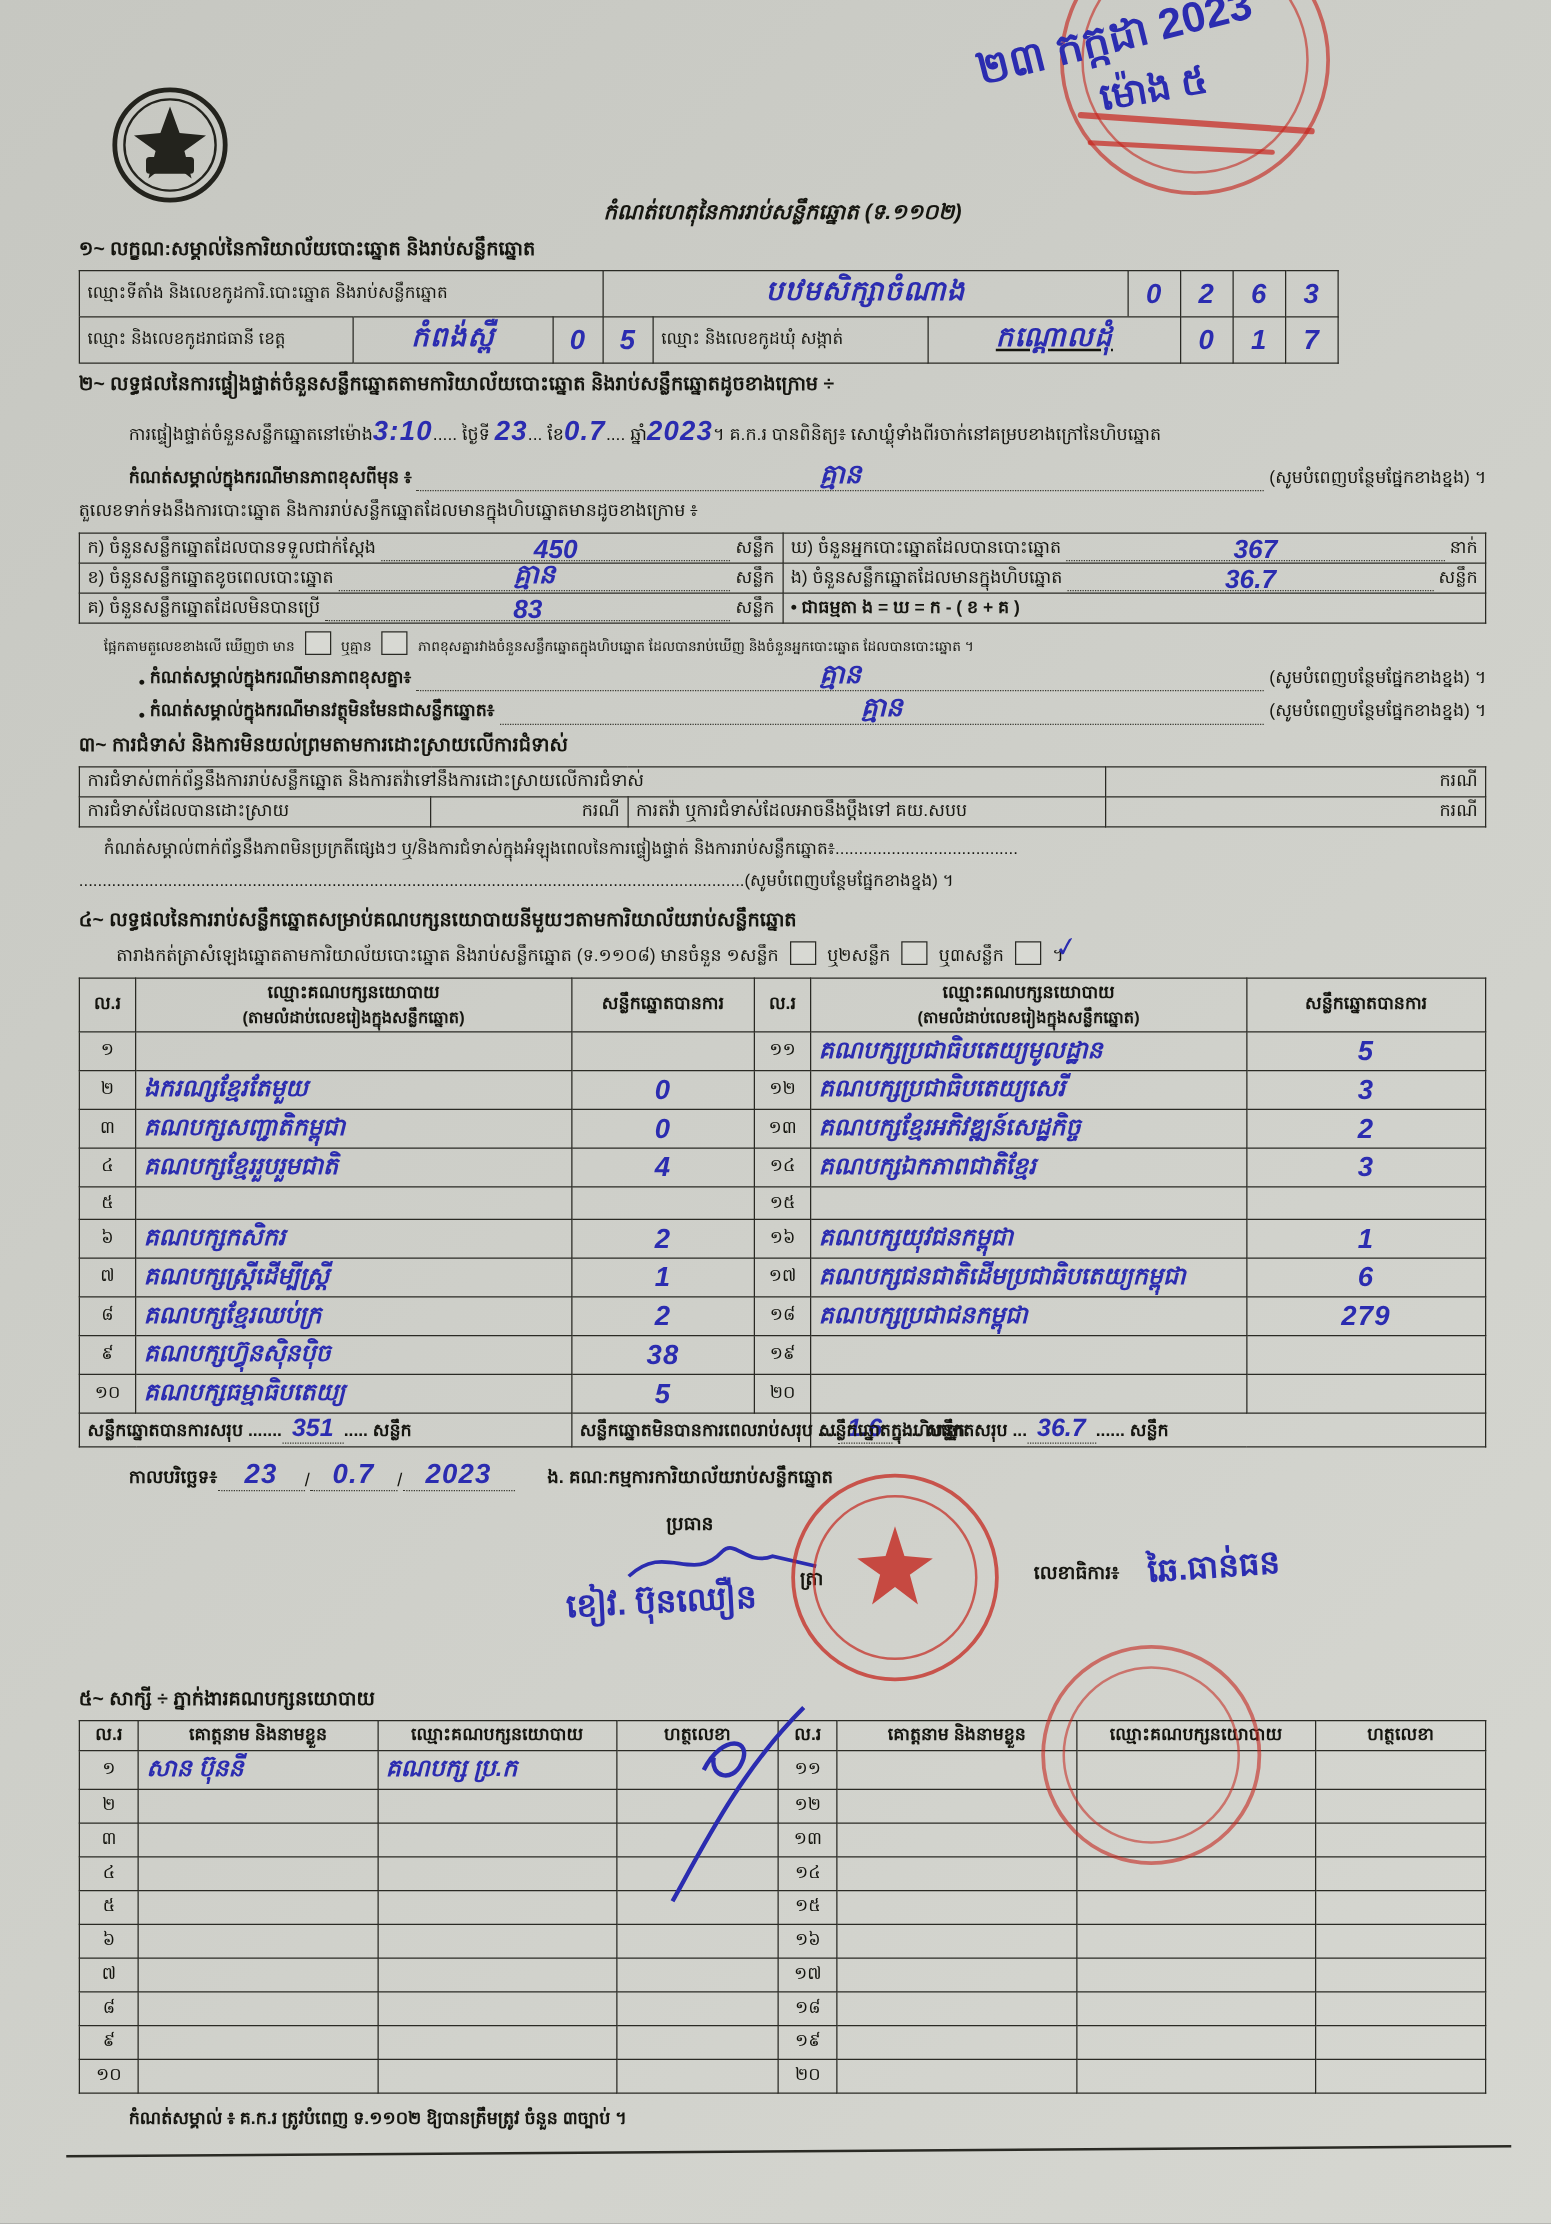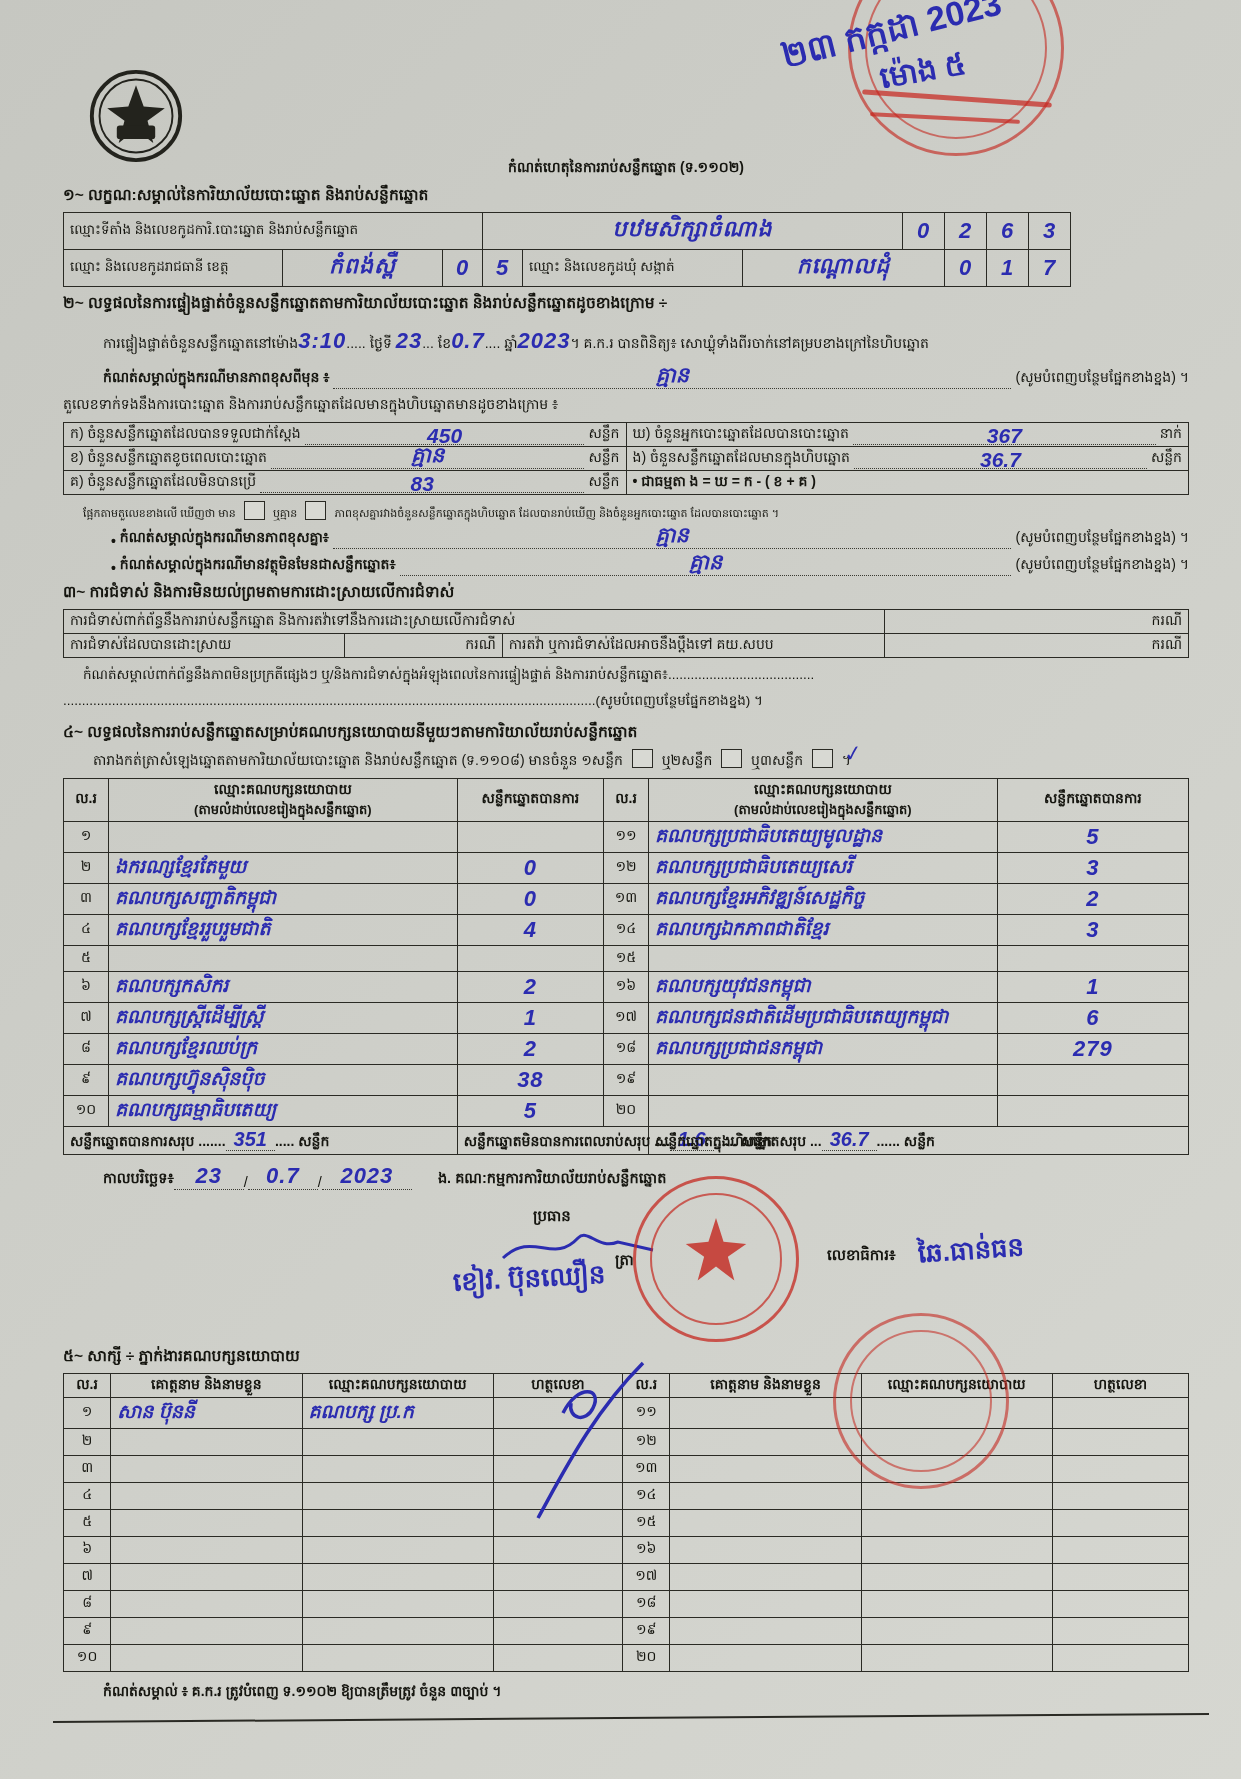--- a/index.html
+++ b/index.html
@@ -52,21 +52,21 @@
   <svg class="emblem" viewBox="0 0 100 100">
     <circle cx="50" cy="50" r="46" fill="none" stroke="#23231d" stroke-width="4"></circle>
     <circle cx="50" cy="50" r="38" fill="none" stroke="#23231d" stroke-width="2"></circle>
     <path d="M50 18 L58 40 L80 42 L62 55 L68 78 L50 64 L32 78 L38 55 L20 42 L42 40 Z" fill="#23231d"></path>
     <rect x="30" y="60" width="40" height="14" rx="3" fill="#23231d"></rect>
   </svg>
 
   <div class="inner">
 
     <div style="height:150px;"></div>
-    <div class="b center" style="font-size:14px;margin:8px 0 6px;">កំណត់ហេតុនៃការរាប់សន្លឹកឆ្នោត (ទ.១១០២)</div>
+    <div class="b center" style="font-size:17px;margin:8px 0 6px;font-style:italic;">កំណត់ហេតុនៃការរាប់សន្លឹកឆ្នោត (ទ.១១០២)</div>
 
     <div class="sec-head">១~ លក្ខណ:សម្គាល់នៃការិយាល័យបោះឆ្នោត និងរាប់សន្លឹកឆ្នោត</div>
     <div class="row">
       <div class="cell stack-top" style="width:420px;font-size:13.5px;">ឈ្មោះទីតាំង និងលេខកូដការិ.បោះឆ្នោត និងរាប់សន្លឹកឆ្នោត</div>
       <div class="cell stack-top center" style="width:420px;justify-content:center;text-align:right;">
           <span class="hw hw-big">បឋមសិក្សាចំណាង</span>
         </div>
       <div class="cell stack-top center" style="width:42px;justify-content:center;">
           <span class="hw hw-big">0</span>
         </div>
@@ -86,21 +86,21 @@
       <div class="cell center" style="width:160px;justify-content:center;">
           <span class="hw hw-big">កំពង់ស្ពឺ</span>
         </div>
       <div class="cell center" style="width:40px;justify-content:center;">
           <span class="hw hw-big">0</span>
         </div>
       <div class="cell center" style="width:40px;justify-content:center;">
           <span class="hw hw-big">5</span>
         </div>
       <div class="cell" style="width:220px;font-size:13.5px;">ឈ្មោះ និងលេខកូដឃុំ សង្កាត់</div>
-      <div class="cell center" style="width:202px;justify-content:center;">
+      <div class="cell center" style="width:202px;justify-content:center;text-decoration:underline;">
           <span class="hw hw-big">កណ្តោលដុំ</span>
         </div>
       <div class="cell center" style="width:42px;justify-content:center;">
           <span class="hw hw-big">0</span>
         </div>
       <div class="cell center" style="width:42px;justify-content:center;">
           <span class="hw hw-big">1</span>
         </div>
       <div class="cell center" style="width:42px;justify-content:center;">
           <span class="hw hw-big">7</span>
@@ -351,21 +351,21 @@
       <span style="border-bottom:1.6px dotted #3a3a32;min-width:90px;text-align:center;"><span class="hw hw-big">2023</span></span>
       <span class="b" style="margin-left:26px;">ង. គណ:កម្មការការិយាល័យរាប់សន្លឹកឆ្នោត</span>
     </div>
 
     <div style="position:relative;height:150px;">
       <div class="b" style="position:absolute;left:470px;top:16px;font-size:15px;">ប្រធាន</div>
       <svg class="sig-svg" style="left:430px;top:30px;" width="170" height="50" viewBox="0 0 170 50">
         <path d="M10 38 C40 10, 60 45, 85 18 C95 8, 105 30, 125 22 L160 30" fill="none" stroke="#2b2cb0" stroke-width="3"></path>
       </svg>
       <div class="scribble" style="left:390px;top:72px;font-size:26px;transform:rotate(-3deg);">ខៀវ. ប៊ុនឈឿន</div>
-      <div class="b" style="position:absolute;left:552px;top:60px;font-size:15px;">ត្រា</div>
+      <div class="b" style="position:absolute;left:577px;top:60px;font-size:15px;">ត្រា</div>
       <div class="stamp" style="left:570px;top:-14px;width:160px;height:160px;">
         <div class="in"></div>
         <svg viewBox="0 0 100 100" style="position:absolute;inset:26px;opacity:.8;">
           <path d="M50 12 L57 34 L78 36 L61 48 L67 70 L50 57 L33 70 L39 48 L22 36 L43 34 Z" fill="#c4281f"></path>
         </svg>
       </div>
       <div class="b" style="position:absolute;left:764px;top:55px;font-size:15px;">លេខាធិការ៖</div>
       <div class="scribble" style="left:855px;top:44px;font-size:26px;transform:rotate(-4deg);">ឆៃ.ធាន់ធន</div>
     </div>
 

